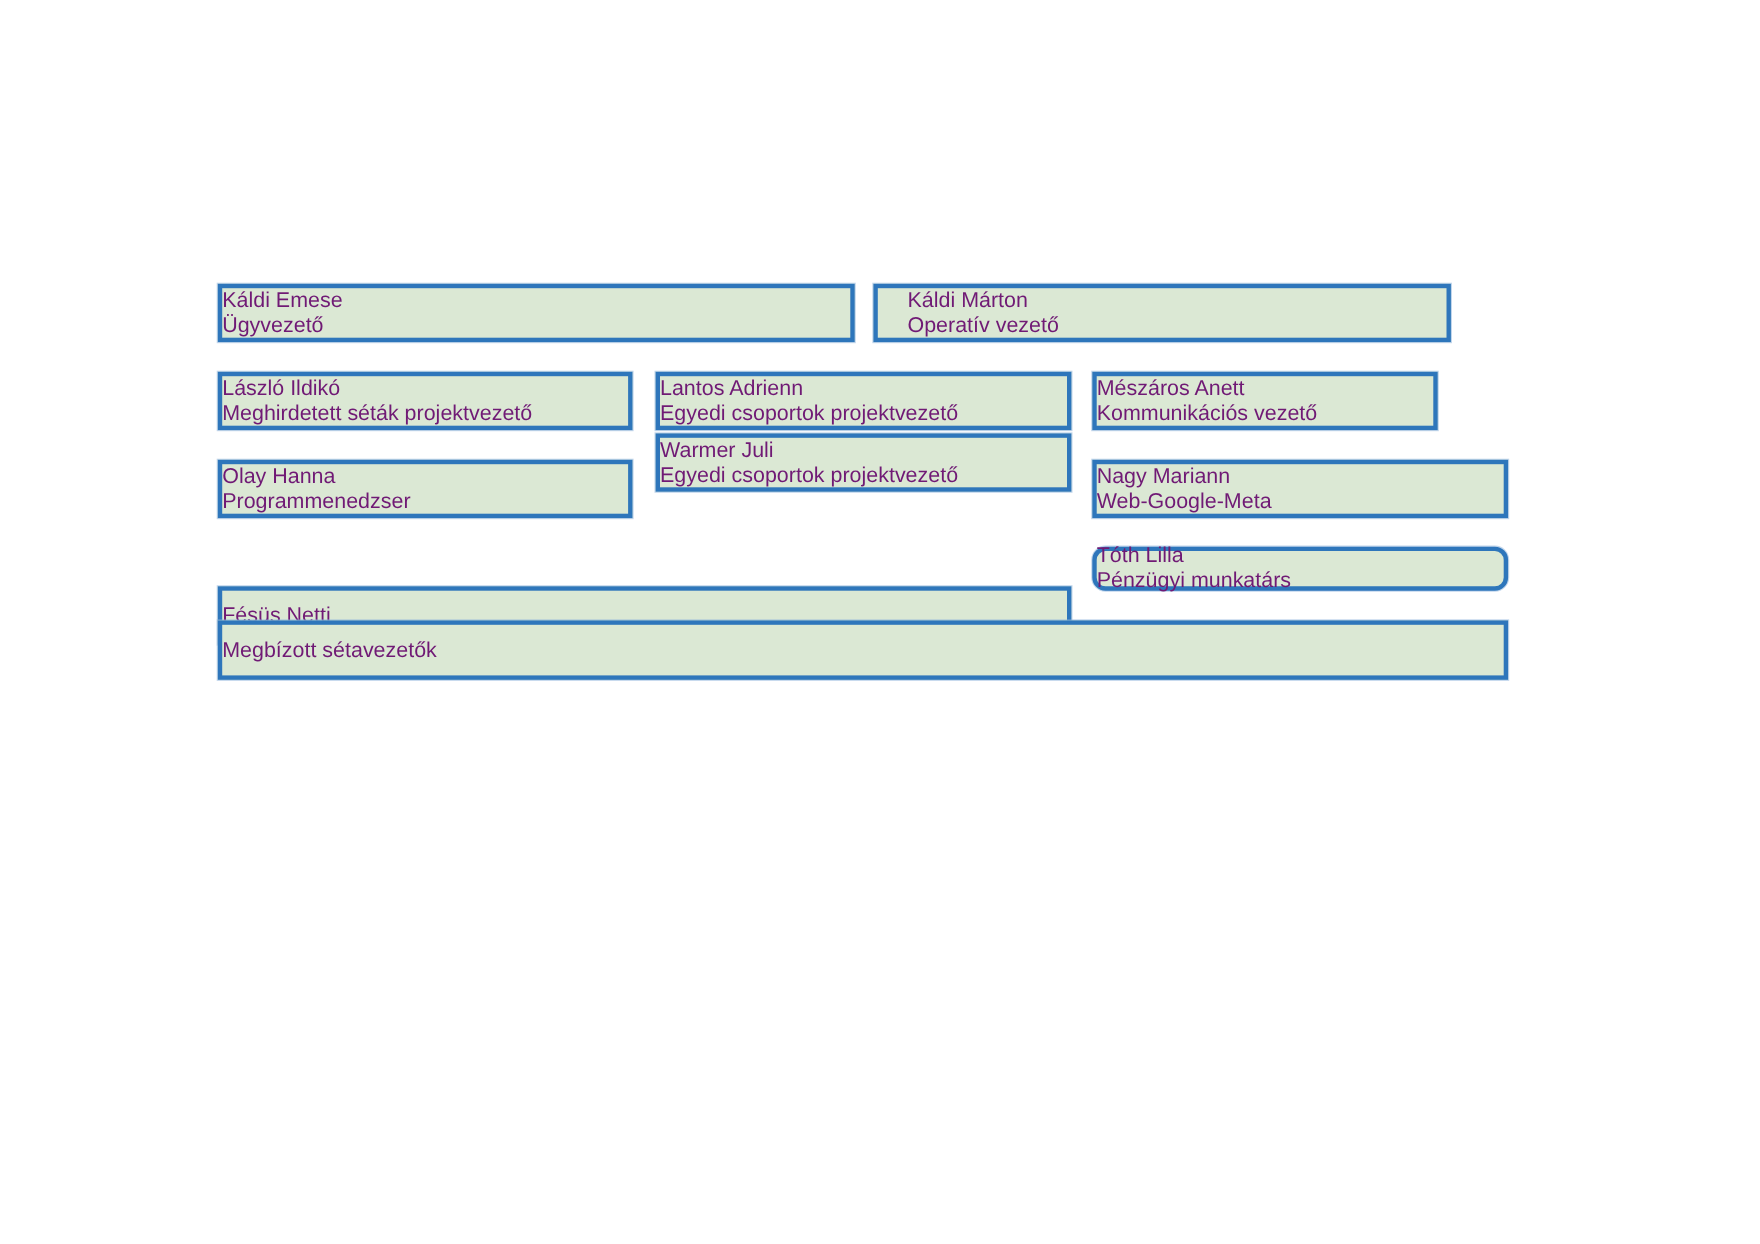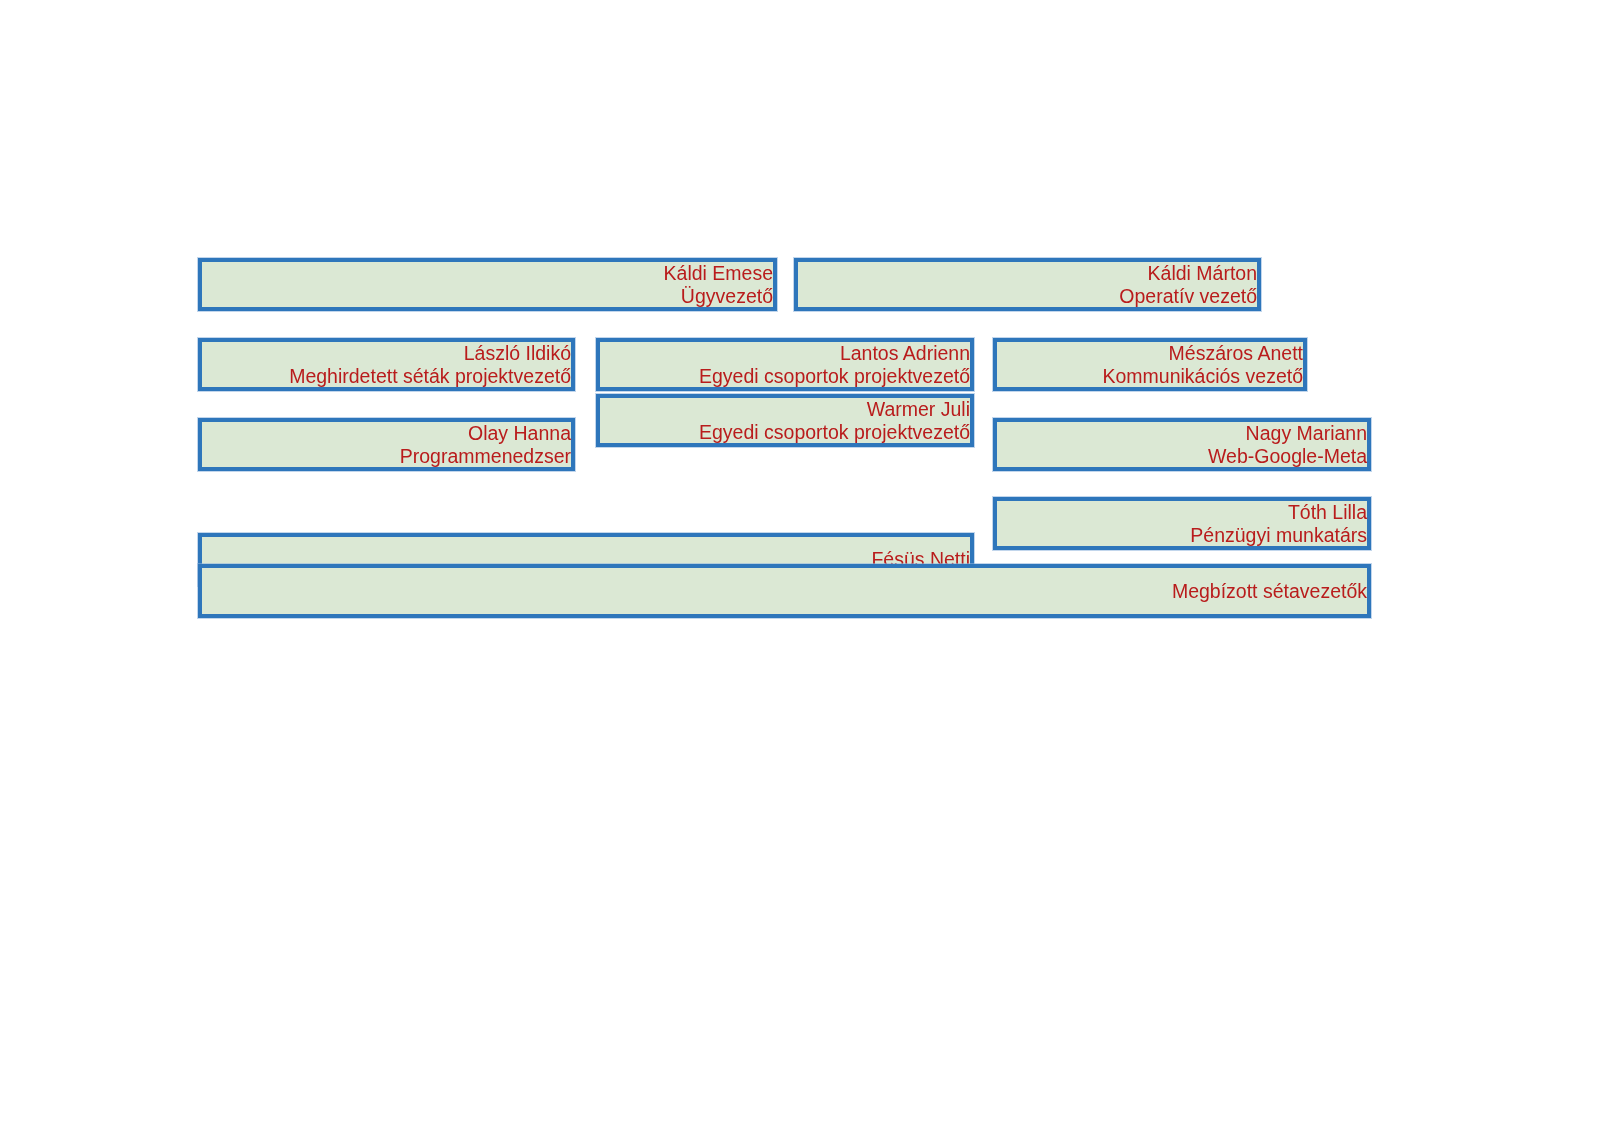--- a/index.html
+++ b/index.html
@@ -14,48 +14,48 @@
     background: #ffffff;
     overflow: hidden;
     font-family: "Liberation Sans", sans-serif;
   }
   .org-box {
     position: absolute;
     box-sizing: border-box;
     background: #dbe8d4;
     border: 4px solid #2e76bb;
     box-shadow: 0 0 0 1px rgba(143, 180, 220, 0.55);
-    color: #b91c1c;
+    color: #701a75;
     display: flex;
     flex-direction: column;
     align-items: center;
     justify-content: center;
-    text-align: right;
+    text-align: left;
     font-size: 19.5px;
     line-height: 23px;
     white-space: nowrap;
     overflow: visible;
   }
   .org-name, .org-role {
     width: 100%;
   }
   
   .b0  { left: 198px;  top: 258px; width: 579px;  height: 53px; }
-  .b1  { left: 794px;  top: 258px; width: 467px;  height: 53px; }
+  .b1  { left: 794px;  top: 258px; width: 525px;  height: 53px; padding-left: 27px; }
   
   .b2  { left: 198px;  top: 338px; width: 377px;  height: 53px; }
   .b3  { left: 596px;  top: 338px; width: 378px;  height: 53px; }
   .b4  { left: 993px;  top: 338px; width: 314px;  height: 53px; }
   
   .b5  { left: 198px;  top: 418px; width: 377px;  height: 53px; }
   .b6  { left: 596px;  top: 394px; width: 378px;  height: 53px; }
   .b7  { left: 993px;  top: 418px; width: 378px;  height: 53px; }
   
   .b8  { left: 198px;  top: 497px; width: 776px;  height: 53px; margin-top: 36px; }
-  .b9  { left: 993px;  top: 497px; width: 378px;  height: 53px; }
+  .b9  { left: 993px;  top: 497px; width: 378px;  height: 40px; border-radius: 12px; }
   
   .b10 { left: 198px;  top: 564px; width: 1173px; height: 54px; }
 </style>
 </head>
 <body>
 
 <div class="slide">
 
   <div class="org-box b0">
     <div class="org-name">Káldi Emese</div>

